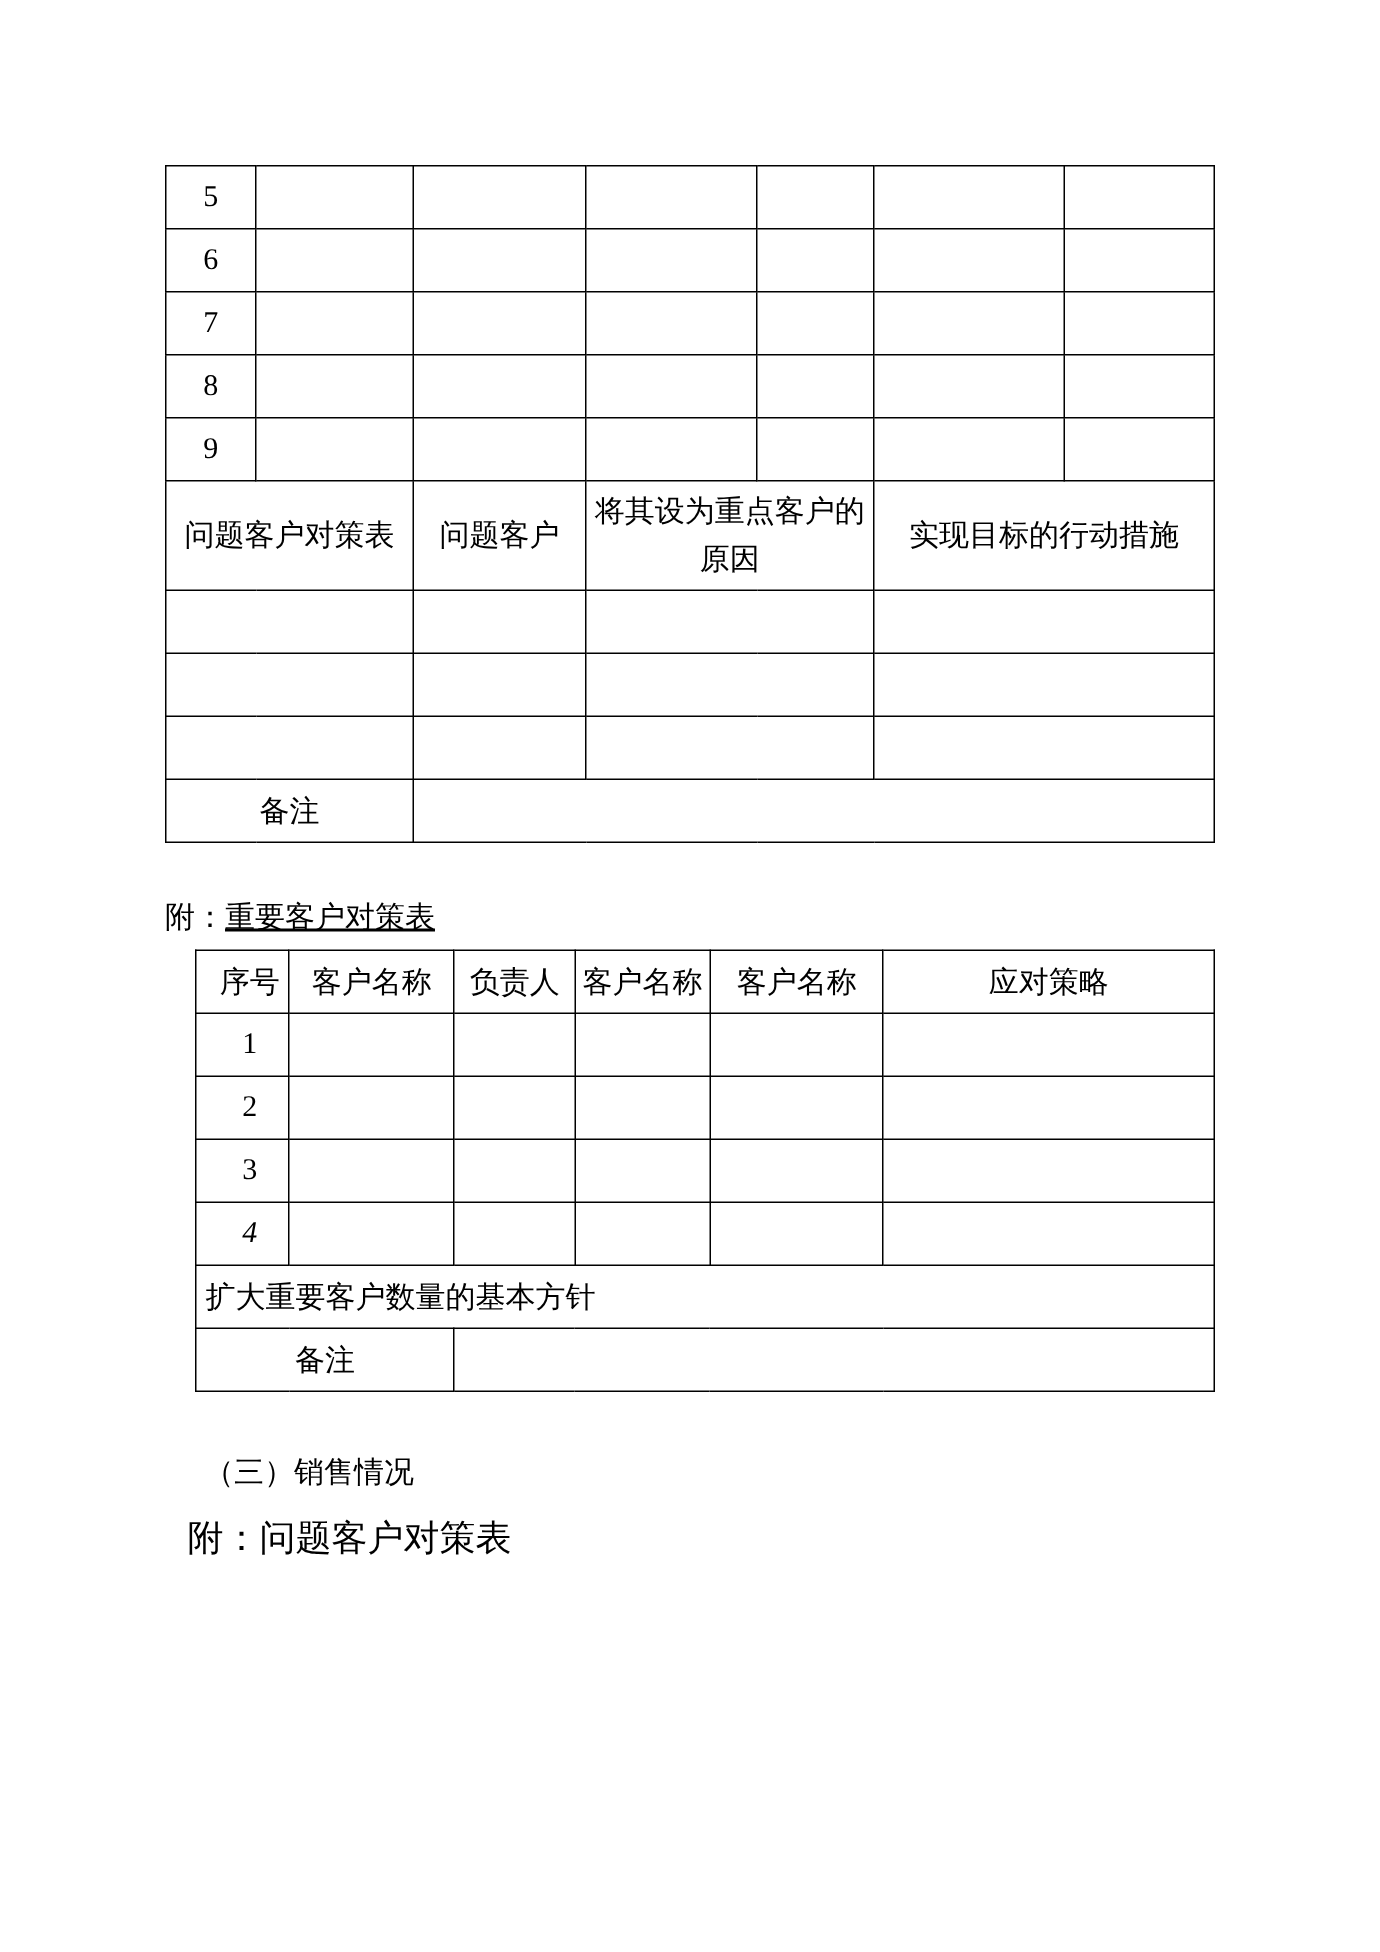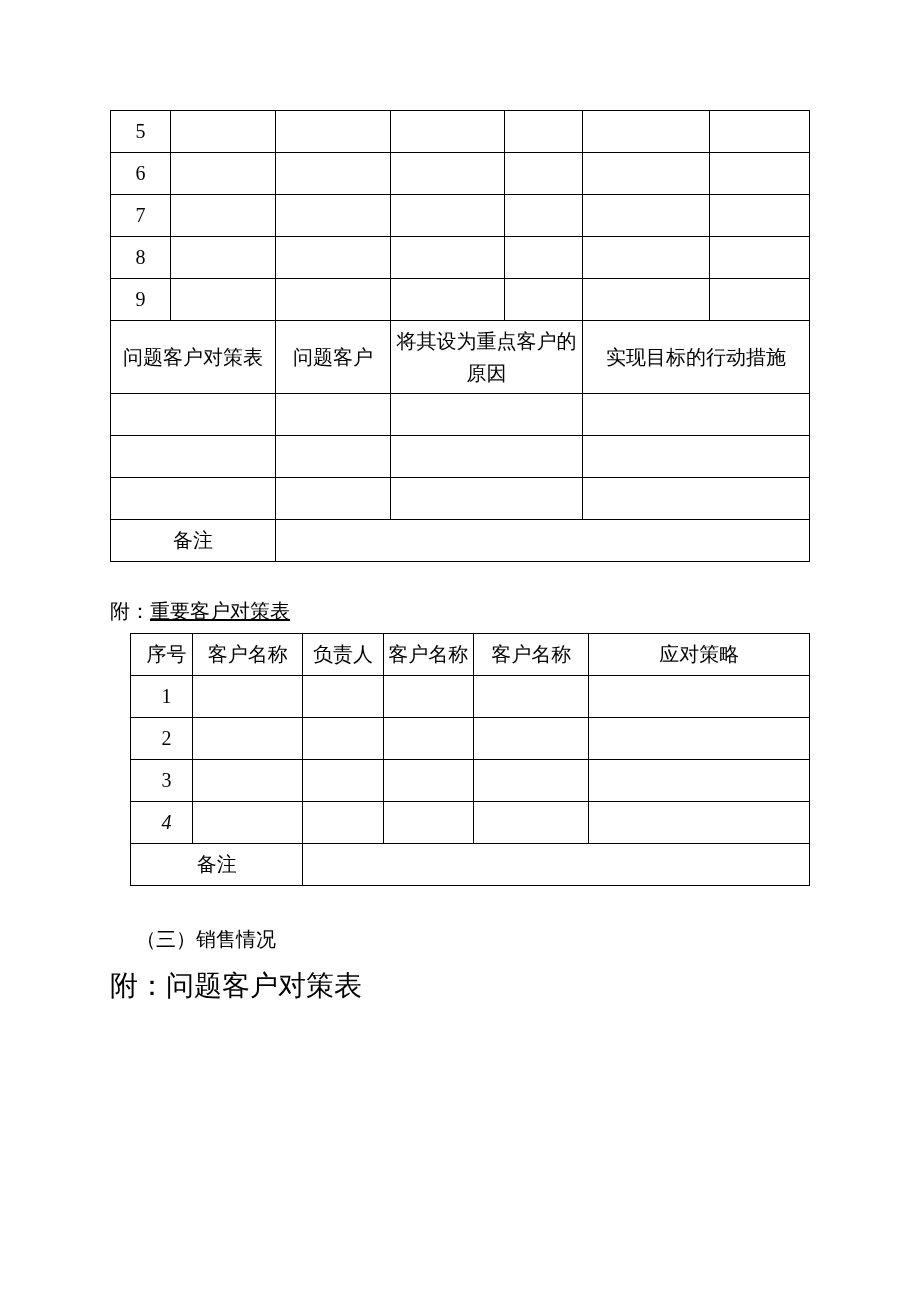--- a/index.html
+++ b/index.html
@@ -51,22 +51,22 @@
     }
     .table2 td.seq {
       width: 60px;
       padding-left: 12px;
     }
     .section-heading {
       margin: 40px 0 0 26px;
       font-size: 20px;
     }
     .caption-row2 {
-      margin: 14px 0 0 0;
-      font-size: 28px;
+      margin: 14px 0 0 15px;
+      font-size: 24px;
     }
     .italic {
       font-style: italic;
     }
     .left {
       text-align: left;
       padding-left: 6px;
     }
   </style>
 </head>
@@ -211,20 +211,23 @@
         </tr>
         <tr>
           <td class="seq italic">4</td>
           <td></td>
           <td></td>
           <td></td>
           <td></td>
           <td></td>
         </tr>
         <tr>
+          <td colspan="6" class="left">扩大重要客户数量的基本方针</td>
+        </tr>
+        <tr>
           <td colspan="2">备注</td>
           <td colspan="4"></td>
         </tr>
       </tbody>
     </table>
   </div>
 
   <div class="section-heading">（三）销售情况</div>
   <div class="caption-row2">附：问题客户对策表</div>
 

